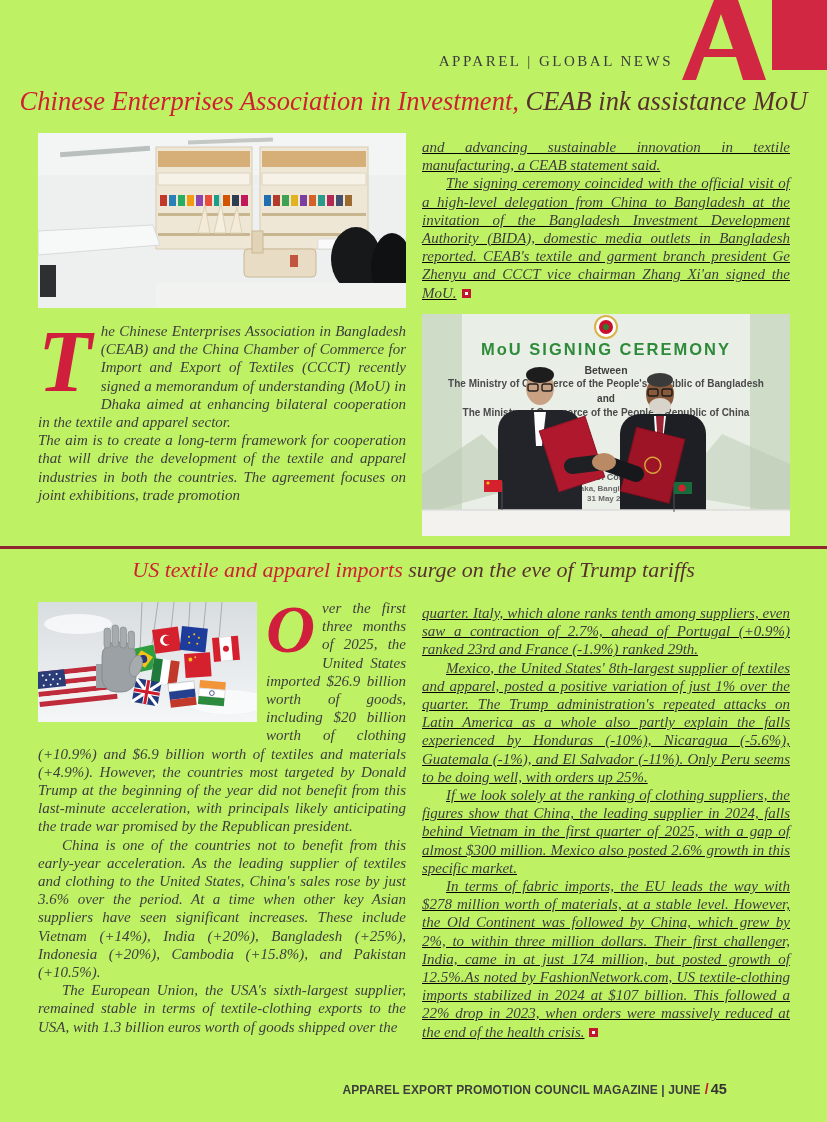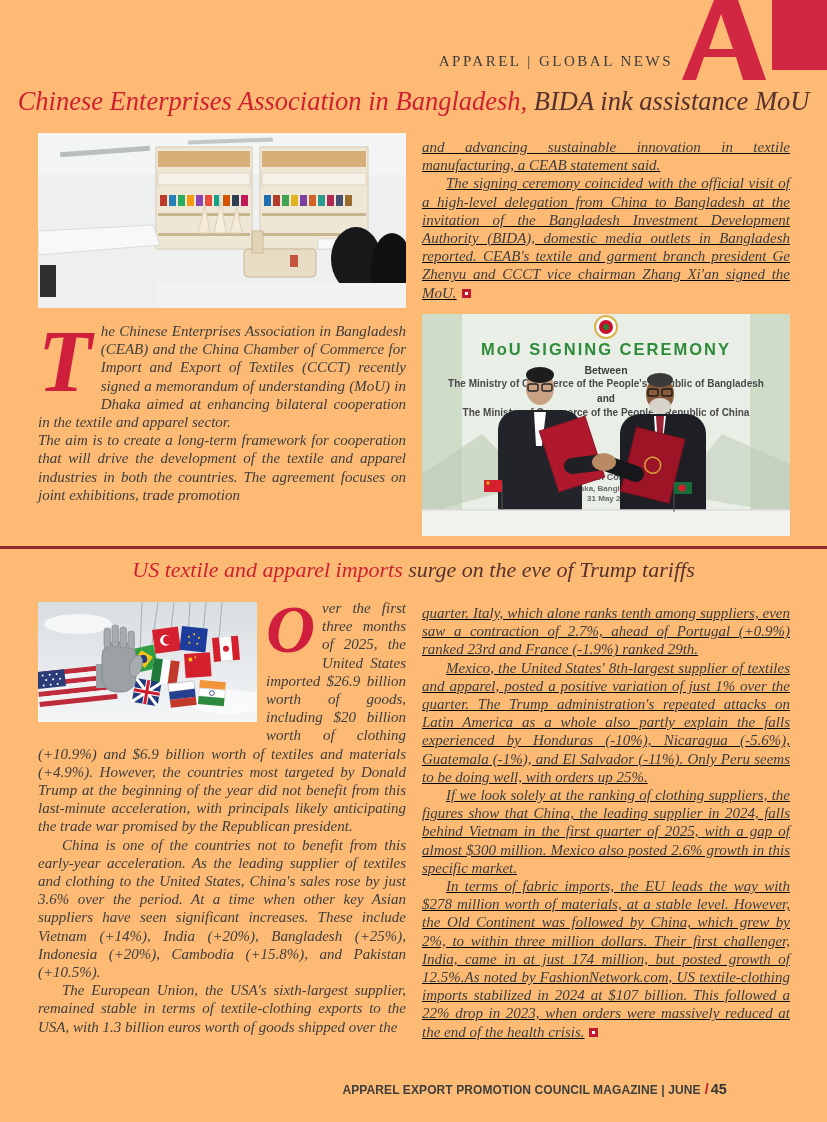--- a/index.html
+++ b/index.html
@@ -1,16 +1,16 @@
 <!DOCTYPE html>
 <html><head>
 <meta charset="utf-8">
 <style>
   html,body{margin:0;padding:0;background:#fff;}
-  .page{position:relative;width:827px;height:1122px;background:#fdba74;overflow:hidden;
+  .page{position:relative;width:827px;height:1122px;background:#bef264;overflow:hidden;
         font-family:"Liberation Serif",serif;}
 
   
   .section-label{position:absolute;top:53px;left:0;width:673px;text-align:right;
 
 
     font-size:15px;letter-spacing:2.5px;color:#3c3c3c;font-family:"Liberation Serif",serif;}
   .logo{position:absolute;top:0;right:0;width:147px;height:80px;}
 
   
@@ -74,21 +74,21 @@
 <div class="page">
 
   <div class="section-label">APPAREL | GLOBAL NEWS</div>
   <div class="logo">
     <svg width="147" height="80" viewBox="0 0 147 80">
       <path fill="#d22742" fill-rule="evenodd" d="M2,80 L34,0 L58,0 L86,80 L63,80 L56,57 L24,57 L16,80 Z M41,14 L53,49 L29,49 Z"></path>
       <rect x="92" y="0" width="55" height="70" fill="#d22742"></rect>
     </svg>
   </div>
 
-  <div class="headline headline1"><span class="hl-red">Chinese Enterprises Association in Bangladesh,</span><span class="hl-dark"> BIDA ink assistance MoU</span></div>
+  <div class="headline headline1"><span class="hl-red">Chinese Enterprises Association in Investment,</span><span class="hl-dark"> CEAB ink assistance MoU</span></div>
 
   <div class="cols cols1">
     <div class="col">
 
       <div class="photo photo1">
         <svg width="368" height="175" viewBox="0 0 368 175">
           <rect width="368" height="175" fill="#eef0f0"></rect>
           <rect y="0" width="368" height="42" fill="#f3f5f5"></rect>
           <rect x="22" y="16" width="90" height="5" fill="#b9bfbc" transform="rotate(-4 67 18)"></rect>
           <rect x="150" y="6" width="85" height="4" fill="#c3c8c5" transform="rotate(-2 192 8)"></rect>

